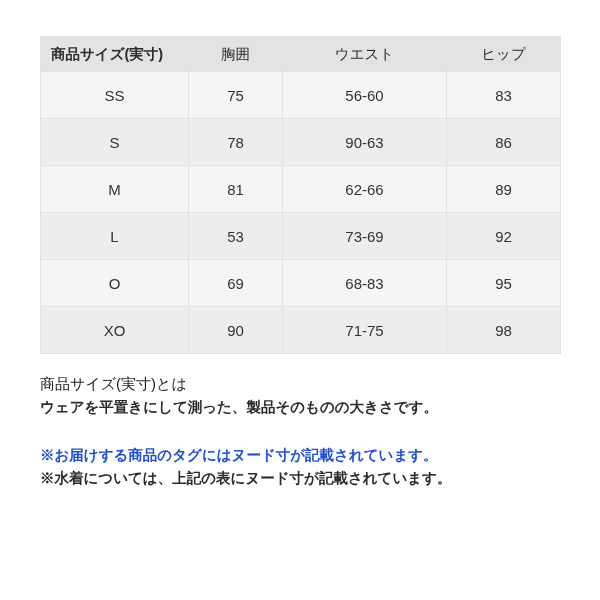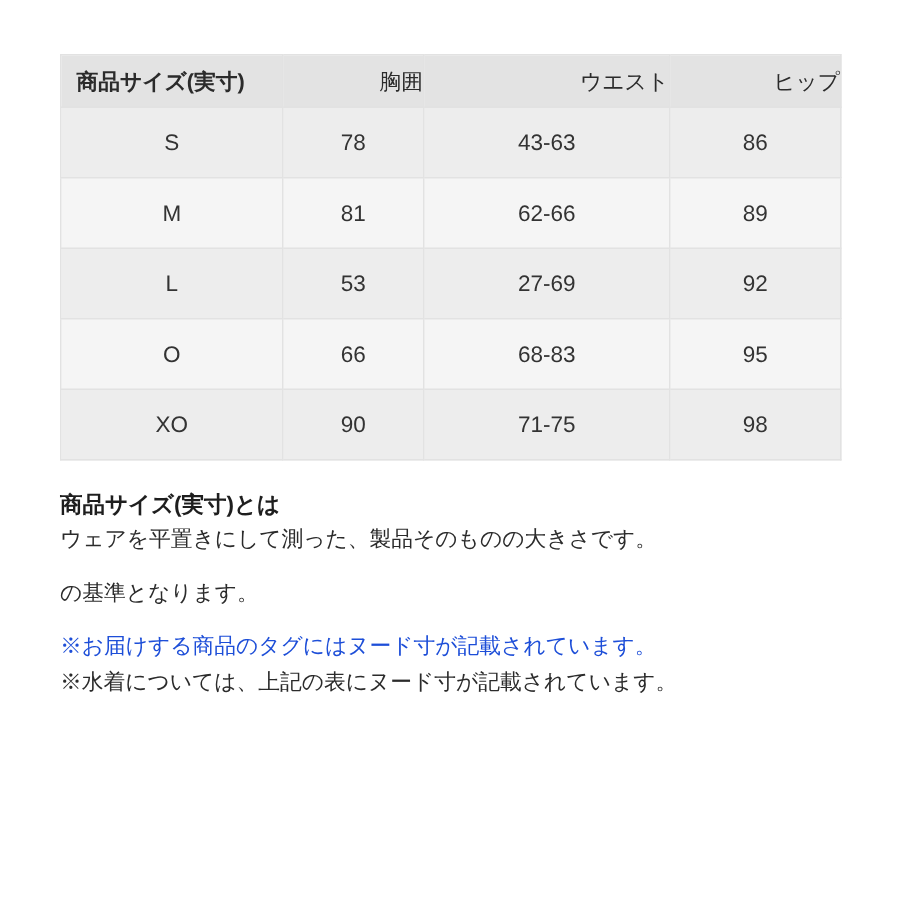--- a/index.html
+++ b/index.html
@@ -33,21 +33,20 @@
     font-size: 15px;
     color: #333333;
     height: 46px;
     padding: 0;
   }
   table.size-table thead th {
     background: #e3e3e3;
     font-size: 14.5px;
     height: 34px;
     color: #2b2b2b;
-    text-align: right;
   }
   table.size-table thead th.first-col {
     text-align: left;
     padding-left: 10px;
     font-weight: bold;
   }
   table.size-table tbody tr.odd td {
     background: #f5f5f5;
   }
   table.size-table tbody tr.even td {
@@ -60,28 +59,29 @@
   col.c2 { width: 94px; }
   col.c3 { width: 164px; }
   col.c4 { width: 114px; }
 
   .notes {
     margin-top: 18px;
     width: 520px;
     line-height: 1.62;
   }
   .note-head {
-    font-weight: bold;
+    font-weight: normal;
     font-size: 15px;
     color: #1e1e1e;
     margin-top: 2px;
   }
   .note-line {
     font-size: 14.5px;
     color: #2b2b2b;
+    font-weight: bold;
   }
   .gap {
     height: 12px;
   }
   .note-red {
     color: #1d4ed8;
   }
 </style>
 </head>
 <body>
@@ -97,60 +97,65 @@
     </colgroup>
     <thead>
       <tr>
         <th class="first-col">商品サイズ(実寸)</th>
         <th>胸囲</th>
         <th>ウエスト</th>
         <th>ヒップ</th>
       </tr>
     </thead>
     <tbody>
+      <tr class="odd">
+        <td class="col-size">SS</td>
+        <td>75</td>
+        <td>56-60</td>
+        <td>83</td>
+      </tr>
       <tr class="even">
         <td class="col-size">S</td>
         <td>78</td>
-        <td>43-63</td>
+        <td>90-63</td>
         <td>86</td>
       </tr>
       <tr class="odd">
         <td class="col-size">M</td>
         <td>81</td>
         <td>62-66</td>
         <td>89</td>
       </tr>
       <tr class="even">
         <td class="col-size">L</td>
         <td>53</td>
-        <td>27-69</td>
+        <td>73-69</td>
         <td>92</td>
       </tr>
       <tr class="odd">
         <td class="col-size">O</td>
-        <td>66</td>
+        <td>69</td>
         <td>68-83</td>
         <td>95</td>
       </tr>
       <tr class="even">
         <td class="col-size">XO</td>
         <td>90</td>
         <td>71-75</td>
         <td>98</td>
       </tr>
     </tbody>
   </table>
 
   <div class="notes">
     <div class="note-head">商品サイズ(実寸)とは</div>
     <div class="note-line">ウェアを平置きにして測った、製品そのものの大きさです。</div>
 
     <div class="gap"></div>
 
-    <div class="note-line">の基準となります。</div>
 
     <div class="gap"></div>
 
     <div class="note-line note-red">※お届けする商品のタグにはヌード寸が記載されています。</div>
     <div class="note-line">※水着については、上記の表にヌード寸が記載されています。</div>
   </div>
 
 </div>
 
 </body></html>

